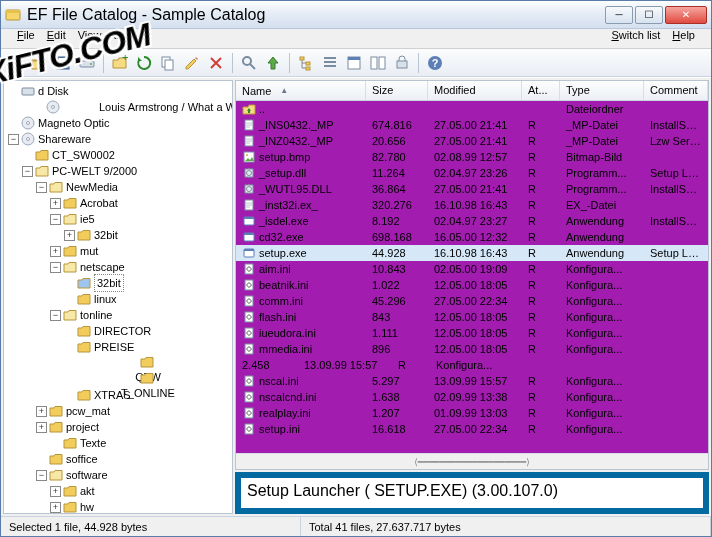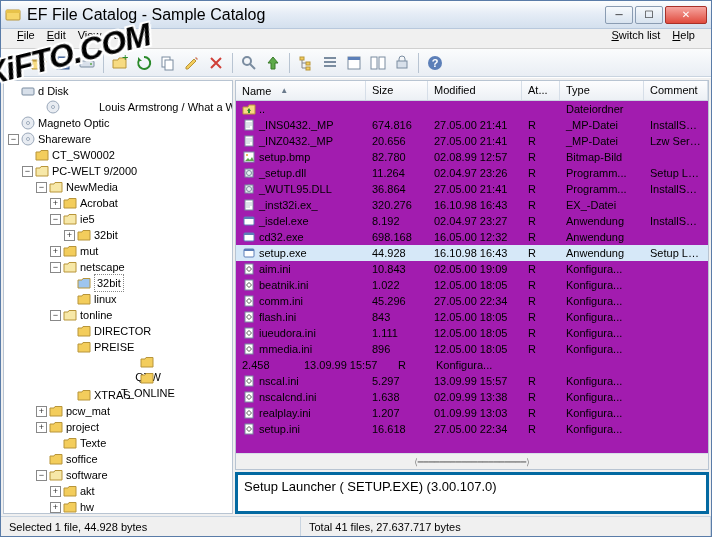--- a/index.html
+++ b/index.html
@@ -32,21 +32,21 @@
 .filerows { flex: 1; overflow: auto; }
 .row { display: flex; height: 16px; align-items: center; }
 .row.sel { background: #d6e8f8; }
 .row > div { padding: 0 6px; overflow: hidden; text-overflow: ellipsis; white-space: nowrap; font-size: 11px; }
 .c-name { width: 130px; display:flex; align-items:center; gap:3px;}
 .c-size { width: 62px; }
 .c-mod { width: 94px; }
 .c-att { width: 38px; }
 .c-type { width: 84px; }
 .c-comm { flex: 1; }
-.detail { height: 42px; border: 3px solid #0369a1; background: #fff; margin-top: 2px; padding: 4px 6px; font-size: 13px; }
+.detail { height: 42px; border: 6px solid #0369a1; background: #fff; margin-top: 2px; padding: 4px 6px; font-size: 16px; }
 .statusbar { height: 20px; background: #f0f0f0; border-top: 1px solid #c9d4e0; display: flex; align-items: center; font-size: 11px; }
 .statusbar .cell { padding: 0 8px; border-right: 1px solid #c9d4e0; height: 100%; display: flex; align-items: center; }
 .watermark { position: absolute; top: 36px; left: -16px; font-size: 32px; font-weight: 900; font-style: italic; color: #000; transform: rotate(-14deg); letter-spacing: -1px; z-index: 50; pointer-events: none; text-shadow: -2px -2px 0 #fff,2px -2px 0 #fff,-2px 2px 0 #fff,2px 2px 0 #fff; }
 svg { display:block; }
 .sort-arrow { margin-left:6px; font-size:8px; color:#6a7a8c;}
 .hscroll { height:16px; background:#f0f0f0; border-top:1px solid #d6dee8; display:flex; align-items:center; justify-content:center; color:#888; font-size:9px;}
 </style>
 </head>
 <body>
 

